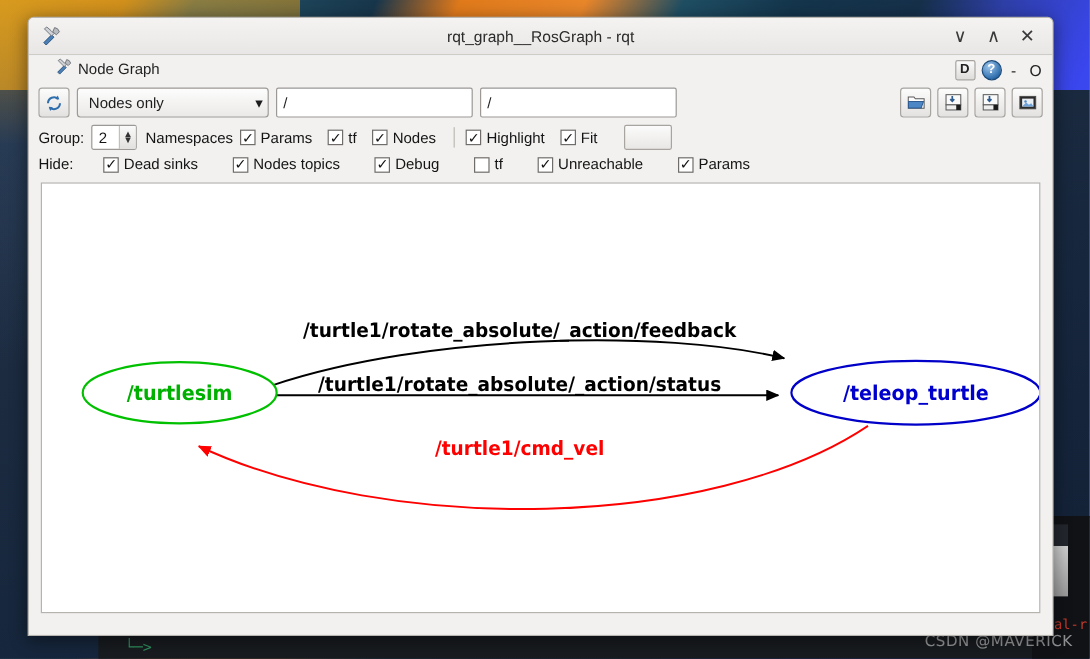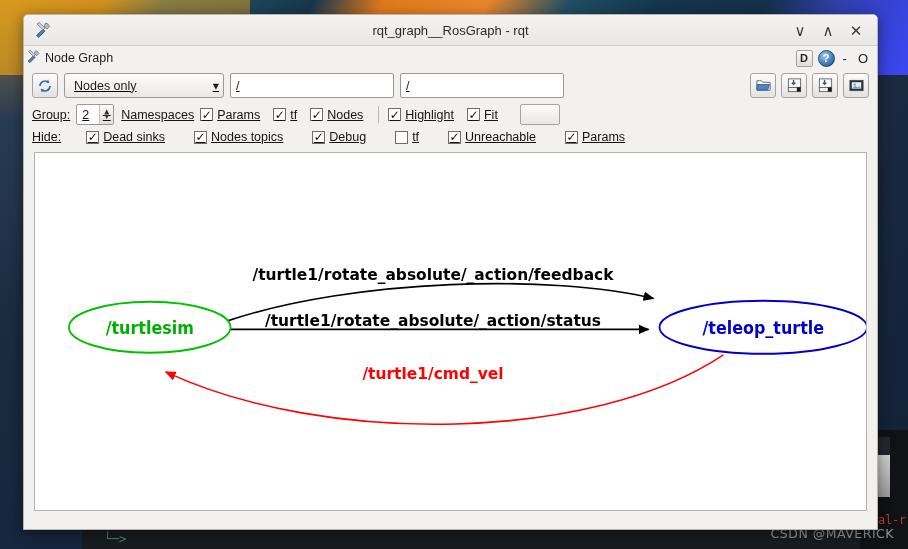--- a/index.html
+++ b/index.html
@@ -96,21 +96,21 @@
     width: 26px; height: 24px;
     display: flex; align-items: center; justify-content: center;
     color: #3a3a3a; font-size: 15px; line-height: 1;
     border-radius: 3px; cursor: default;
   }
 
   
   #dock-header {
     height: 24px; flex: 0 0 24px;
     display: flex; align-items: center;
-    padding: 0 6px 0 2px;
+    padding: 0 6px 0 22px;
     background: #f2f1f0;
     position: relative;
     justify-content: space-between;
   }
   #dock-title-wrap { display: flex; align-items: center; gap: 4px; }
   #dock-title { font-size: 12.5px; color: #1f1f1f; }
   #dock-right { margin-left: auto; display: flex; align-items: center; gap: 5px; }
   #dbtn {
     width: 17px; height: 17px;
     border: 1px solid #a7a4a0;
@@ -123,21 +123,21 @@
     width: 17px; height: 17px; border-radius: 50%;
     background: radial-gradient(circle at 35% 30%, #9fc6ec, #2f6fae 70%, #1d4e80);
     border: 1px solid #1b4a79;
     color: #fff; font-size: 11px; font-weight: bold;
     display: flex; align-items: center; justify-content: center;
   }
   .dock-mini { font-size: 13px; color: #222; padding: 0 3px; }
 
   
   #toolbar { padding: 3px 8px 0 8px; }
-  .trow { display: flex; align-items: center; text-decoration: underline; }
+  .trow { display: flex; align-items: center; }
   #row1 { gap: 6px; margin-bottom: 6px; }
   .tool-sq {
     width: 26px; height: 25px;
     border: 1px solid #a8a5a1; border-radius: 3px;
     background: linear-gradient(180deg,#fcfcfc,#e4e2e0);
     display: flex; align-items: center; justify-content: center;
   }
   #combo {
     width: 160px; height: 25px;
     border: 1px solid #9e9b97; border-radius: 3px;

